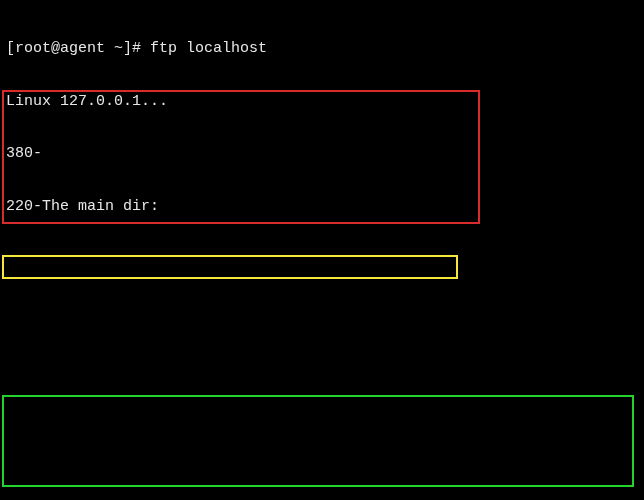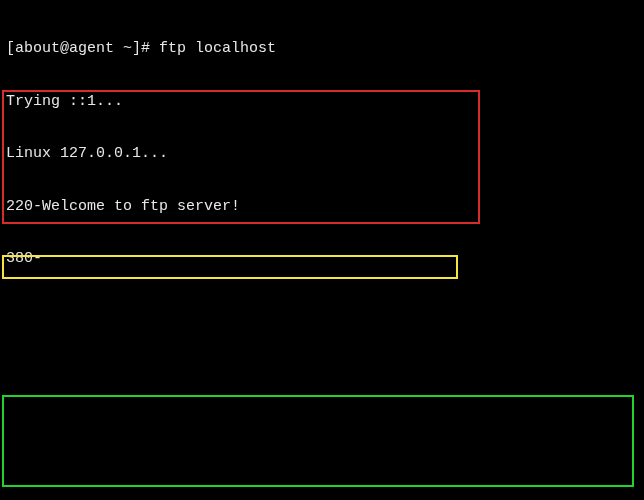--- a/index.html
+++ b/index.html
@@ -26,25 +26,24 @@
     pointer-events: none;
   }
   .box.red    { border: 2px solid #d82c2c; }
   .box.yellow { border: 2px solid #f5e63b; }
   .box.green  { border: 2px solid #23d22d; }
 </style>
 </head>
 <body>
 
 <div class="terminal">
-  <span class="line">[about@agent ~]# ftp localhost</span>
-  <span class="line">Trying ::1...</span>
+  <span class="line">[root@agent ~]# ftp localhost</span>
   <span class="line">Linux 127.0.0.1...</span>
-  <span class="line">220-Welcome to ftp server!</span>
   <span class="line">380-</span>
+  <span class="line">220-The main dir:</span>
   
   
   
   
   
   
   
   
   
   

